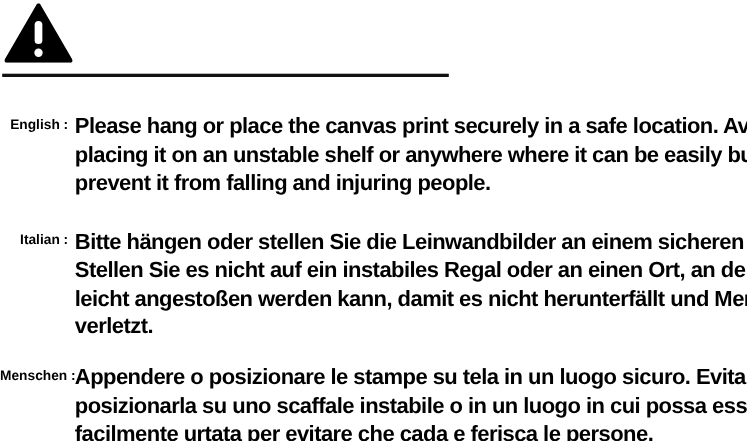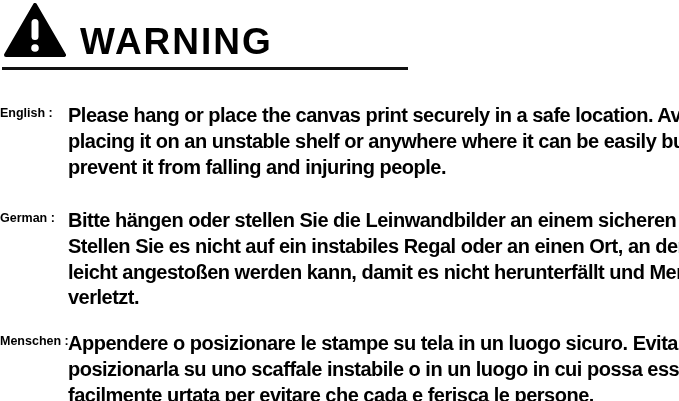--- a/index.html
+++ b/index.html
@@ -52,20 +52,21 @@
     width: 679px;
   }
   .sec-english { top: 103px; }
   .sec-german  { top: 208px; }
   .sec-italian { top: 331px; }
   .lang-label {
     position: absolute;
     left: 0;
     top: 3px;
     width: 62px;
+    text-align: right;
     font-size: 12.5px;
     font-weight: bold;
     letter-spacing: 0;
     white-space: nowrap;
   }
   .body-text {
     position: absolute;
     left: 68px;
     top: 0;
     width: 611px;
@@ -80,34 +81,33 @@
 <body>
 
 <div class="page">
 
   <div class="header">
     <svg class="tri-icon" viewBox="0 0 62 54" width="62" height="54" aria-hidden="true">
       <path d="M31 2 L60 52 L2 52 Z" fill="#000000" stroke="#000000" stroke-width="4" stroke-linejoin="round"></path>
       <rect x="27.5" y="16" width="7" height="21" rx="3.5" fill="#ffffff"></rect>
       <circle cx="31" cy="45" r="3.8" fill="#ffffff"></circle>
     </svg>
-    <h1 class="title">WARNING</h1>
   </div>
 
   <div class="rule"></div>
 
   <div class="section sec-english">
     <div class="lang-label">English :</div>
     <div class="body-text">Please hang or place the canvas print securely in a safe location. Avoid
 placing it on an unstable shelf or anywhere where it can be easily bumped to
 prevent it from falling and injuring people.</div>
   </div>
 
   <div class="section sec-german">
-    <div class="lang-label">German :</div>
+    <div class="lang-label">Italian :</div>
     <div class="body-text">Bitte hängen oder stellen Sie die Leinwandbilder an einem sicheren Ort auf.
 Stellen Sie es nicht auf ein instabiles Regal oder an einen Ort, an dem es
 leicht angestoßen werden kann, damit es nicht herunterfällt und Menschen
 verletzt.</div>
   </div>
 
   <div class="section sec-italian">
     <div class="lang-label">Menschen :</div>
     <div class="body-text">Appendere o posizionare le stampe su tela in un luogo sicuro. Evitare di
 posizionarla su uno scaffale instabile o in un luogo in cui possa essere

